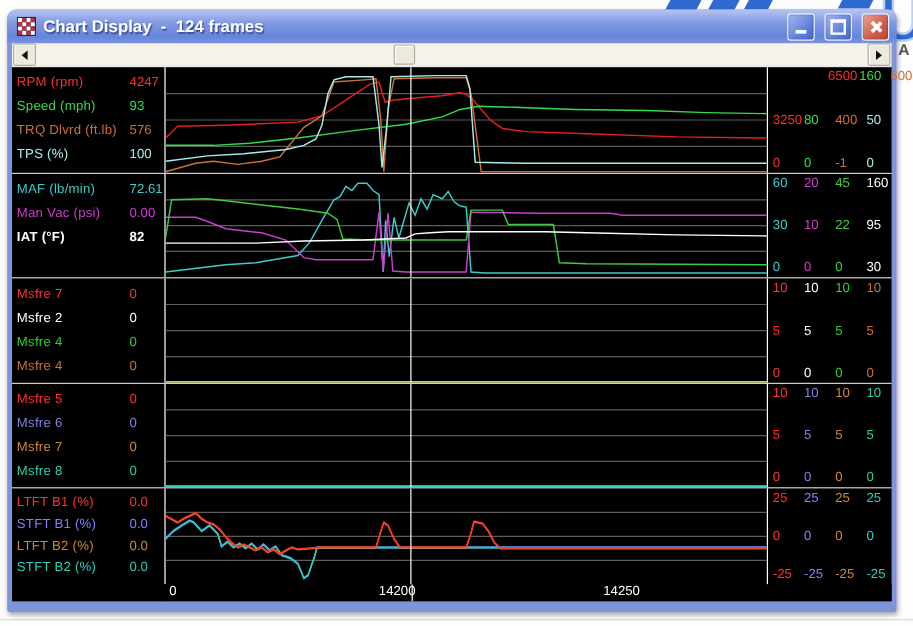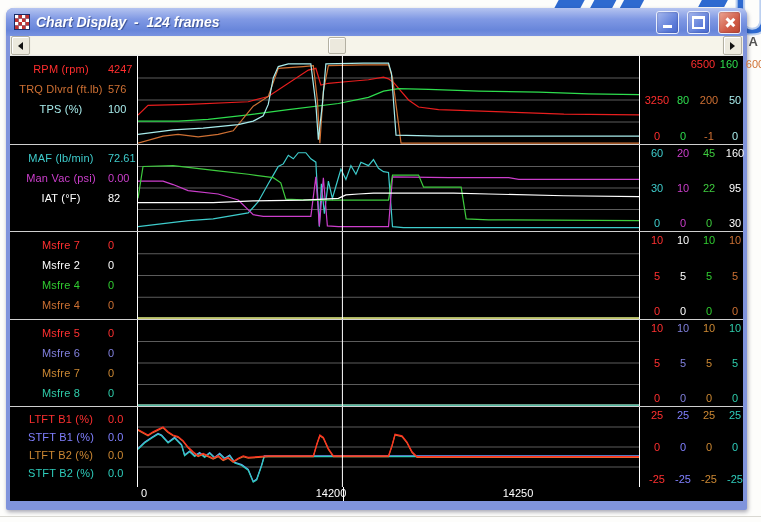--- a/index.html
+++ b/index.html
@@ -26,21 +26,20 @@
   .titlebar{
     height:28px;border-radius:7px 7px 0 0;
     background:linear-gradient(#b5c4f0,#8099e4 40%,#6785da 80%,#7892e0);
     display:flex;align-items:center;padding:0 6px 0 8px;gap:6px;
   }
   .app-icon{width:16px;height:16px;flex:0 0 16px;}
   .title-text{
     flex:1;color:#fff;font-weight:bold;font-size:14px;
     text-shadow:1px 1px 1px #3a4f90;white-space:pre;
     overflow:hidden;
-    font-style:italic;
   }
   .tb-btn{width:21px;height:21px;border-radius:3px;border:1px solid #e9eefb;margin-left:2px;
     display:flex;align-items:center;justify-content:center;box-shadow:inset 0 0 2px rgba(0,0,60,.4);}
   .btn-blue{background:linear-gradient(135deg,#a6b8ee,#5a7ad8 70%,#4a6ace);}
   .btn-close{background:linear-gradient(135deg,#eda795,#d05c48 60%,#bc4632);}
   .min-glyph{width:9px;height:3px;background:#fff;margin-top:9px;}
   .max-glyph{width:9px;height:8px;border:2px solid #fff;border-top-width:3px;}
   .close-glyph{position:relative;width:11px;height:11px;}
   .close-glyph::before,.close-glyph::after{
     content:"";position:absolute;left:5px;top:0;width:2.5px;height:11px;background:#fff;}
@@ -54,21 +53,21 @@
   .scroll-btn{width:17px;height:17px;margin:1px;background:#ece9dd;border:1px solid #b3b0a2;
     border-radius:2px;display:flex;align-items:center;justify-content:center;flex:0 0 17px;
     box-shadow:inset 1px 1px 0 #fff;}
   .tri-left{width:0;height:0;border:4px solid transparent;border-right:5px solid #111;margin-left:-4px;}
   .tri-right{width:0;height:0;border:4px solid transparent;border-left:5px solid #111;margin-right:-4px;}
   .scroll-track{flex:1;height:17px;position:relative;background:#f6f4ea;}
   .scroll-thumb{position:absolute;top:0;width:18px;height:17px;background:#ece9dd;
     border:1px solid #b3b0a2;border-radius:2px;box-shadow:inset 1px 1px 0 #fff;box-sizing:border-box;}
 
   
-  .chart{height:445px;background:#000;border-top:1px solid #e8e8e8;display:flex;flex-direction:column;text-align:center;}
+  .chart{height:445px;background:#000;border-top:1px solid #e8e8e8;display:flex;flex-direction:column;}
   .panel{display:flex;box-sizing:border-box;}
   .panel + .panel{border-top:1px solid #cfcfcf;}
   .labels{width:128px;flex:0 0 128px;border-right:1px solid #fff;box-sizing:border-box;
     padding:3px 0 0 4px;}
   .param-row{display:flex;align-items:center;font-size:11px;}
   .p-label{width:94px;flex:0 0 94px;letter-spacing:.2px;}
   .p-value{}
   .plot{flex:1;position:relative;}
   .plot svg{position:absolute;left:0;top:0;width:100%;height:100%;display:block;}
   .scales{width:104px;flex:0 0 104px;border-left:1px solid #fff;box-sizing:border-box;
@@ -151,20 +150,24 @@
           </span>
       </div>
 
       <div class="chart" id="chart-area">
           <div class="panel" style="height: 88px;">
             <div class="labels">
               <div class="param-row" style="height: 20px; color: rgb(255, 46, 46);">
                 <span class="p-label">RPM (rpm)</span>
                 <span class="p-value">4247</span>
               </div>
+              <div class="param-row" style="height: 20px; color: rgb(46, 222, 78);">
+                <span class="p-label">Speed (mph)</span>
+                <span class="p-value">93</span>
+              </div>
               <div class="param-row" style="height: 20px; color: rgb(207, 112, 51);">
                 <span class="p-label">TRQ Dlvrd (ft.lb)</span>
                 <span class="p-value">576</span>
               </div>
               <div class="param-row" style="height: 20px; color: rgb(168, 236, 236);">
                 <span class="p-label">TPS (%)</span>
                 <span class="p-value">100</span>
               </div>
             </div>
             <div class="plot">
@@ -182,42 +185,42 @@
             <div class="scales">
               <div class="scale-row">
                 <span class="scale-cell" style="color: rgb(255, 46, 46); padding-left: 46px;">6500</span>
                 <span class="scale-cell" style="color: rgb(46, 222, 78);">160</span>
                 <span class="scale-cell" style="color: rgb(207, 112, 51);">600</span>
                 <span class="scale-cell" style="color: rgb(168, 236, 236);">100</span>
               </div>
               <div class="scale-row">
                 <span class="scale-cell" style="color: rgb(255, 46, 46);">3250</span>
                 <span class="scale-cell" style="color: rgb(46, 222, 78);">80</span>
-                <span class="scale-cell" style="color: rgb(207, 112, 51);">200</span>
+                <span class="scale-cell" style="color: rgb(207, 112, 51);">400</span>
                 <span class="scale-cell" style="color: rgb(168, 236, 236);">50</span>
               </div>
               <div class="scale-row">
                 <span class="scale-cell" style="color: rgb(255, 46, 46);">0</span>
                 <span class="scale-cell" style="color: rgb(46, 222, 78);">0</span>
                 <span class="scale-cell" style="color: rgb(207, 112, 51);">-1</span>
                 <span class="scale-cell" style="color: rgb(168, 236, 236);">0</span>
               </div>
             </div>
           </div>
           <div class="panel" style="height: 87px;">
             <div class="labels">
               <div class="param-row" style="height: 20px; color: rgb(62, 204, 204);">
                 <span class="p-label">MAF (lb/min)</span>
                 <span class="p-value">72.61</span>
               </div>
               <div class="param-row" style="height: 20px; color: rgb(204, 62, 204);">
                 <span class="p-label">Man Vac (psi)</span>
                 <span class="p-value">0.00</span>
               </div>
-              <div class="param-row" style="height: 20px; color: rgb(255, 255, 255);">
+              <div class="param-row" style="height: 20px; color: rgb(255, 255, 255); font-weight: bold;">
                 <span class="p-label">IAT (°F)</span>
                 <span class="p-value">82</span>
               </div>
             </div>
             <div class="plot">
               <svg viewBox="0 0 100 100" preserveAspectRatio="none">
                 <line x1="0" x2="100" y1="25" y2="25" stroke="#5c5c5c" stroke-width="1" vector-effect="non-scaling-stroke"></line>
                 <line x1="0" x2="100" y1="50" y2="50" stroke="#5c5c5c" stroke-width="1" vector-effect="non-scaling-stroke"></line>
                 <line x1="0" x2="100" y1="75" y2="75" stroke="#5c5c5c" stroke-width="1" vector-effect="non-scaling-stroke"></line>
                 <polyline points="0,95 10,88 15,86 22,79 24,66 26,45 27,35 28,25 29,22 30,12 31,16 32,9 33.5,9 34.5,16 35.5,20 36.2,95 36.6,45 37.2,80 38,42 38.8,62 39.5,48 40.5,28 41.5,40 42.5,24 43.5,34 44.5,20 46,24 47,17 48,27 49,31 50,32 50.8,95 53,96 70,96 100,96" fill="none" stroke="#3ecccc" stroke-width="1.2" vector-effect="non-scaling-stroke"></polyline>

